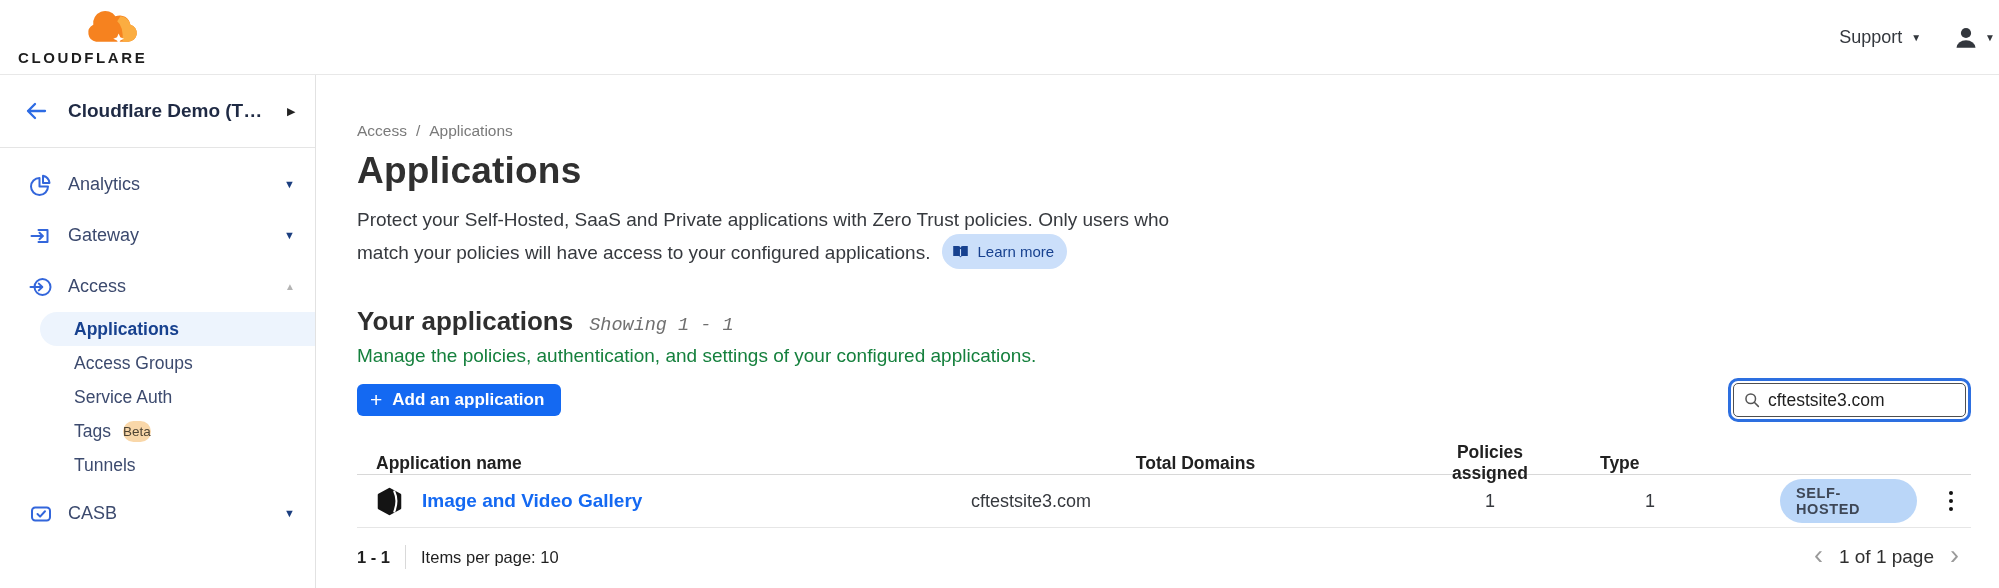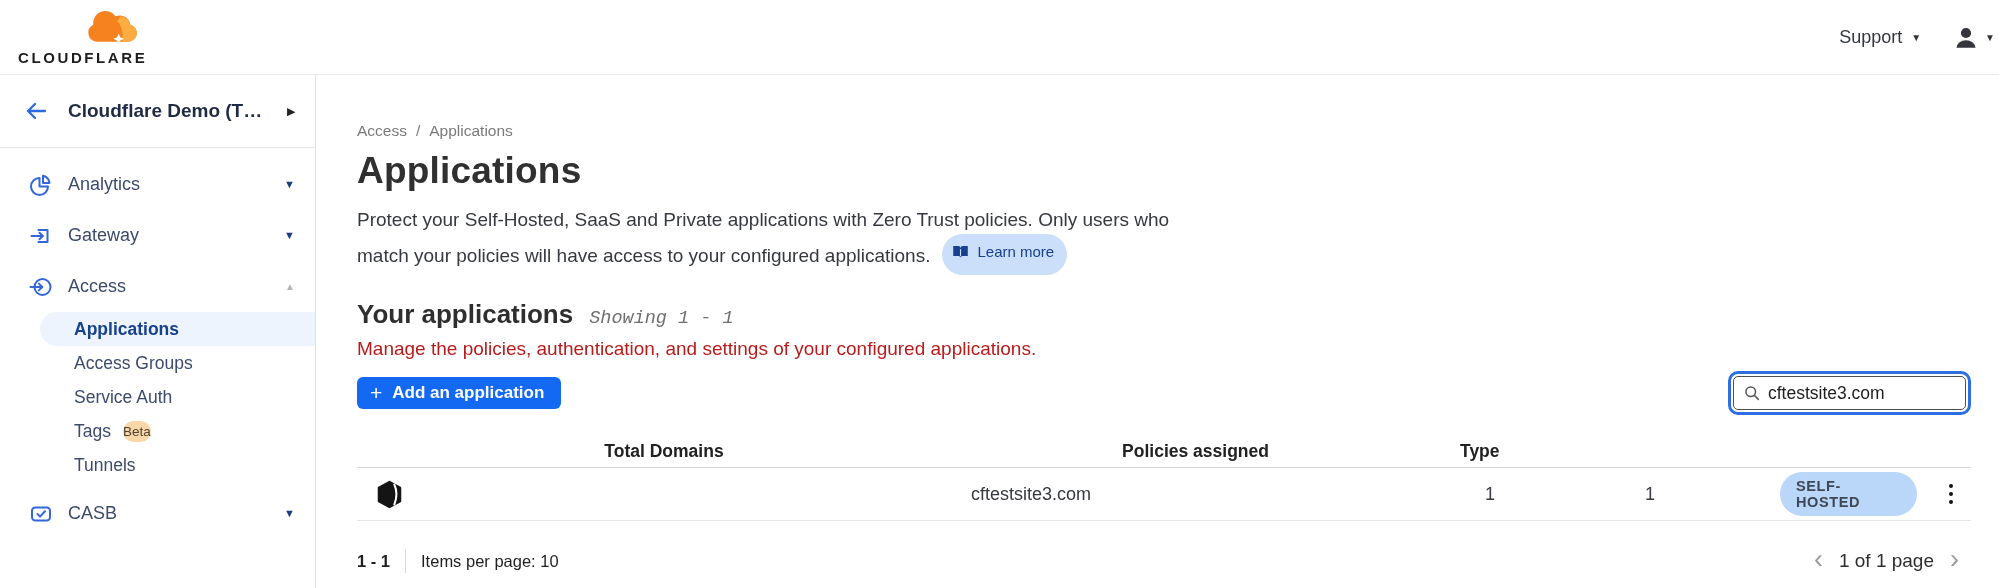--- a/index.html
+++ b/index.html
@@ -33,46 +33,46 @@
   .sub-item.selected { background:#edf4fd; border-radius:17px 0 0 17px; color:#17418f; font-weight:bold; }
   .beta-badge { margin-left:12px; background:#f9d7a9; color:#4e4433; font-size:13.5px; padding:3px 0; border-radius:999px; }
   .casb-gap { margin-top:6px; }
 
   
   .main { position:absolute; left:316px; top:75px; width:1683px; height:513px; padding:46px 28px 0 41px; }
   .breadcrumb { display:flex; align-items:center; gap:9px; font-size:15.5px; color:#7a7a7a; line-height:20px; }
   .crumb { cursor:pointer; }
   .page-title { margin-top:8px; font-size:37px; line-height:44px; font-weight:bold; color:#303030; letter-spacing:0.2px; }
   .desc { margin-top:12px; font-size:19px; line-height:30.5px; color:#36393e; }
-  .learn-more { display:inline-flex; align-items:center; gap:8px; vertical-align:middle; margin-left:12px; background:#cbdffa; color:#17418f; font-size:15px; padding:3px 13px 8px 10px; border-radius:999px; cursor:pointer; position:relative; top:-2px; }
-  .h2row { margin-top:22px; display:flex; align-items:baseline; height:34px; }
+  .learn-more { display:inline-flex; align-items:center; gap:8px; vertical-align:middle; margin-left:12px; background:#cbdffa; color:#17418f; font-size:15px; padding:3px 13px 2px 10px; border-radius:999px; cursor:pointer; position:relative; top:-2px; }
+  .h2row { margin-top:35px; display:flex; align-items:baseline; height:34px; }
   .h2 { font-size:26px; font-weight:bold; color:#2e2e2e; }
   .showing { margin-left:16px; font-size:18.5px; font-style:italic; color:#6f6f6f;font-family:Liberation Mono, monospace; }
-  .subtext { margin-top:2px; font-size:19px; line-height:28px; color:#b91c1c; }
+  .subtext { margin-top:2px; font-size:19px; line-height:28px; color:#15803d; }
 
   .controls { margin-top:12px; height:36px; display:flex; align-items:center; justify-content:space-between; }
   .add-btn { display:flex; align-items:center; gap:10px; background:#1469f2; color:#fff; border:none; border-radius:6px; height:32px; padding:0 17px 0 13px; font-size:17px; font-weight:bold; font-family:"Liberation Sans", sans-serif; cursor:pointer; }
   .plus { font-size:21px; font-weight:normal; line-height:1; position:relative; top:-1px; }
   .searchwrap { display:flex; align-items:center; gap:8px; width:233px; height:34px; border:1.5px solid #4f4f4f; border-radius:5px; outline:3px solid #2d6fe0; outline-offset:2px; padding:0 10px; background:#fff; margin-right:5px; }
   .searchwrap input { border:none; outline:none; width:100%; font-size:17.5px; color:#1f1f1f; font-family:"Liberation Sans", sans-serif; }
 
   .table { margin-top:24px; }
   .trow { display:grid; grid-template-columns:614px 449px 140px 180px 177px 1fr; align-items:center; }
   .thead { height:33px; border-bottom:1px solid #d8d8d8; font-size:17.5px; font-weight:bold; color:#212121; }
   .tbody { height:53px; border-bottom:1px solid #e6e6e6; font-size:18px; color:#36393e; }
   .c-name { padding-left:19px; display:flex; align-items:center; gap:19px; }
   .c-center { text-align:center; }
   .c-type { padding-left:40px; }
   .c-kebab { display:flex; justify-content:flex-end; padding-right:12px; }
   .app-link { color:#1469f2; font-size:19px; font-weight:bold; cursor:pointer; }
   .type-badge { display:inline-block; background:#bad6f8; color:#3e4756; font-size:14.5px; font-weight:bold; letter-spacing:0.6px; padding:6px 16px; border-radius:999px; }
   .kebab { display:flex; flex-direction:column; gap:3.5px; padding:6px; cursor:pointer; }
   .kebab i { width:4.5px; height:4.5px; border-radius:50%; background:#111; }
 
-  .pager { margin-top:23px; display:flex; align-items:center; justify-content:space-between; height:34px; }
+  .pager { margin-top:12px; display:flex; align-items:center; justify-content:space-between; height:34px; }
   .pager-left { display:flex; align-items:center; font-size:16.5px; color:#1f1f1f; }
   .range { font-weight:bold; }
   .vdiv { width:1px; height:24px; background:#d9d9d9; margin:0 15px; }
   .pager-right { display:flex; align-items:center; gap:16px; padding-right:12px; }
   .chev { font-size:27px; color:#9a9a9a; line-height:1; cursor:pointer; font-weight:normal; position:relative; top:-2px; }
   .page-status { font-size:19px; color:#2f2f2f; }
 </style>
 </head>
 <body>
 
@@ -210,32 +210,34 @@
         <svg width="18" height="18" viewBox="0 0 18 18">
           <circle cx="7.6" cy="7.6" r="5.4" stroke="#555" stroke-width="1.7" fill="none"></circle>
           <path d="M11.6 11.6 L16.2 16.2" stroke="#555" stroke-width="1.7" stroke-linecap="round"></path>
         </svg>
         <input type="text" value="cftestsite3.com" style="">
       </div>
     </div>
 
     <div class="table">
       <div class="trow thead">
+        <div class="c-name">Application name</div>
         <div class="c-center">Total Domains</div>
         <div class="c-center">Policies assigned</div>
         <div class="c-type">Type</div>
         <div></div>
       </div>
 
       <div class="trow tbody">
         <div class="c-name">
           <svg width="27" height="29" viewBox="0 0 28 30">
             <path d="M14 2 L25 8 V22 L14 28 L3 22 V8 Z" fill="#141414" stroke="#141414" stroke-width="2.4" stroke-linejoin="round"></path>
             <path d="M19 4.6 q4.4 9.4 0 20.8" stroke="#fff" stroke-width="2.1" fill="none" stroke-linecap="round"></path>
           </svg>
+          <span class="app-link">Image and Video Gallery</span>
         </div>
         <div>cftestsite3.com</div>
         <div class="c-center">1</div>
         <div class="c-center">1</div>
         <div class="c-type">
           <span class="type-badge">SELF-HOSTED</span>
         </div>
         <div class="c-kebab">
           <div class="kebab">
               <i></i>

